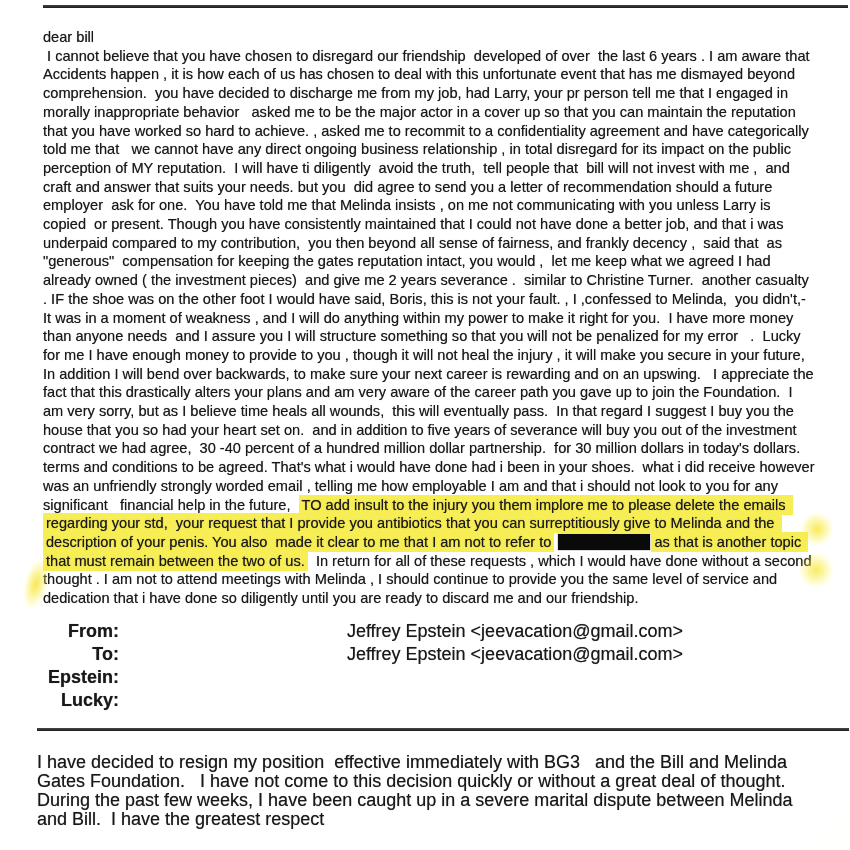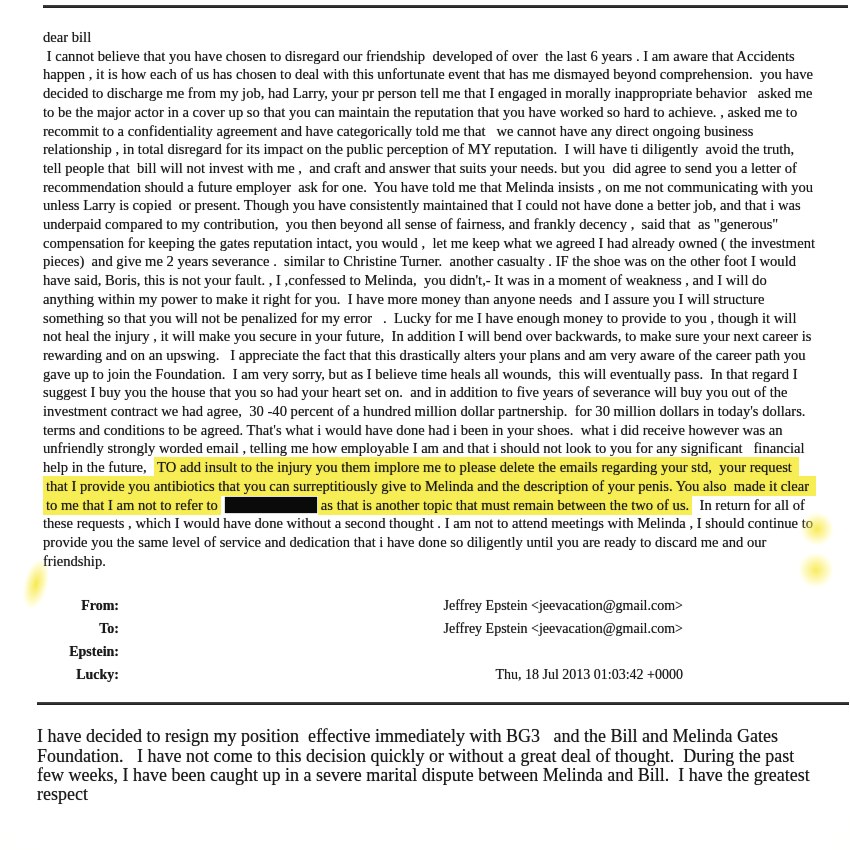--- a/index.html
+++ b/index.html
@@ -3,21 +3,21 @@
 <meta charset="utf-8">
 <style>
   html, body { margin: 0; padding: 0; background: #e8e7e4; }
   .page {
     position: relative;
     width: 850px;
     height: 850px;
     margin: 0 auto;
     overflow: hidden;
     background: radial-gradient(120% 120% at 50% 45%, #fdfdfc 55%, #f5f4f1 90%, #ebeae7 100%);
-    font-family: Liberation Serif, serif;
+    font-family: Liberation Sans, sans-serif;
     color: #1c1c1e;
     text-shadow: 0 0 0.8px rgba(30,30,30,0.65);
     filter: blur(0.28px) contrast(1.03);
   }
   .top-rule {
     position: absolute;
     left: 43px; right: 2px; top: 5px;
     height: 3px;
     background: linear-gradient(#454545, #1f1f1f);
   }
@@ -49,26 +49,26 @@
   .redaction {
     display: inline-block;
     width: 92px;
     height: 16px;
     background: #0d0d0d;
     vertical-align: -3px;
     margin: 0 1px 0 4px;
     box-shadow: 0 0 1px rgba(0,0,0,0.8);
   }
   .email-header {
-    margin-top: 26px;
+    margin-top: 14px;
     display: grid;
     grid-template-columns: 76px auto;
     column-gap: 6px;
     row-gap: 4px;
-    font-size: 14px;
+    font-size: 18px;
     line-height: 19px;
     width: 640px;
   }
   .email-header .label {
     font-weight: bold;
     text-align: right;
     white-space: nowrap;
   }
   .email-header .value { text-align: right; }
   .mid-rule {
@@ -126,21 +126,20 @@
       <div class="label">From:</div>
       <div class="value">Jeffrey Epstein &lt;jeevacation@gmail.com&gt;</div>
 
       <div class="label">To:</div>
       <div class="value">Jeffrey Epstein &lt;jeevacation@gmail.com&gt;</div>
 
       <div class="label">Epstein:</div>
       <div class="value"></div>
 
       <div class="label">Lucky:</div>
-      <div class="value">Thu, 18 Jul 2013 01:03:42 +0000</div>
     </div>
 
     <div class="mid-rule"></div>
 
     <p class="second-body">I have decided to resign my position  effective immediately with BG3   and the Bill and Melinda Gates Foundation.   I have not come to this decision quickly or without a great deal of thought.  During the past few weeks, I have been caught up in a severe marital dispute between Melinda and Bill.  I have the greatest respect</p>
 
   </div>
 
   <div class="smudge smudge-left"></div>
   <div class="smudge smudge-right-a"></div>

